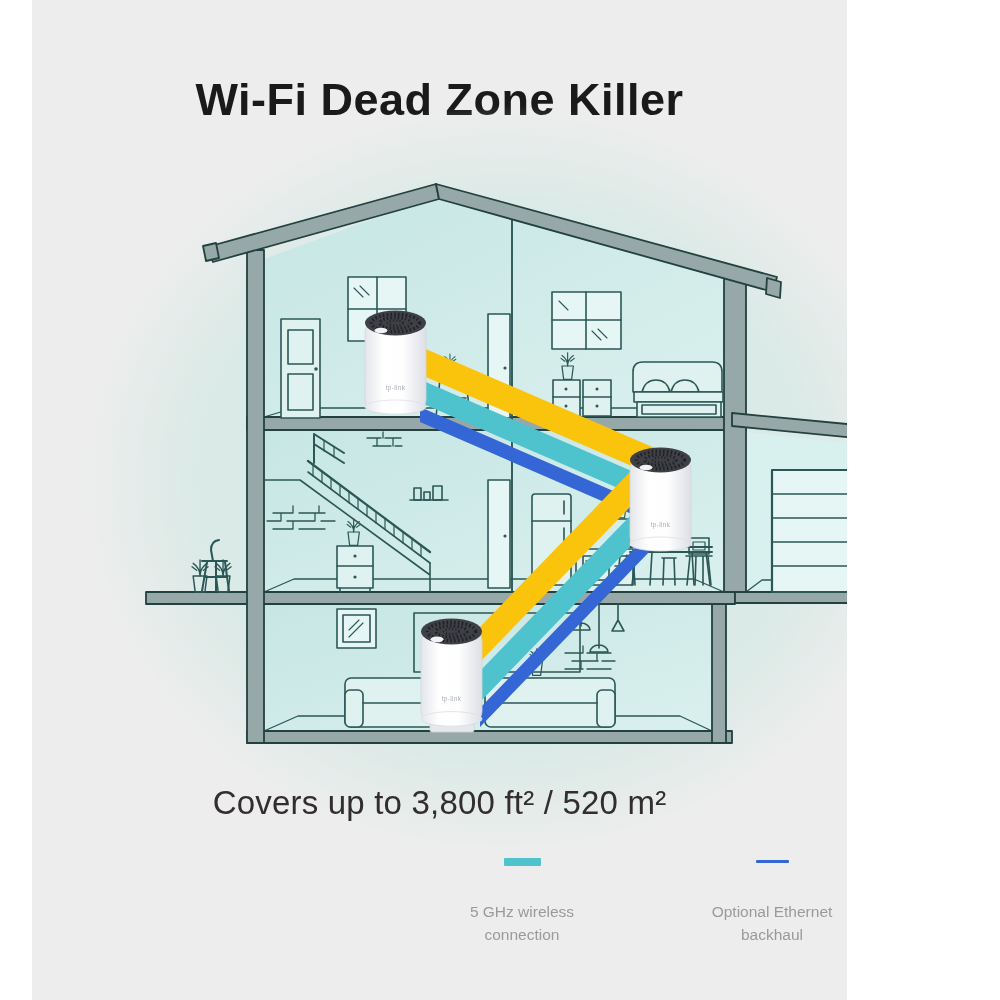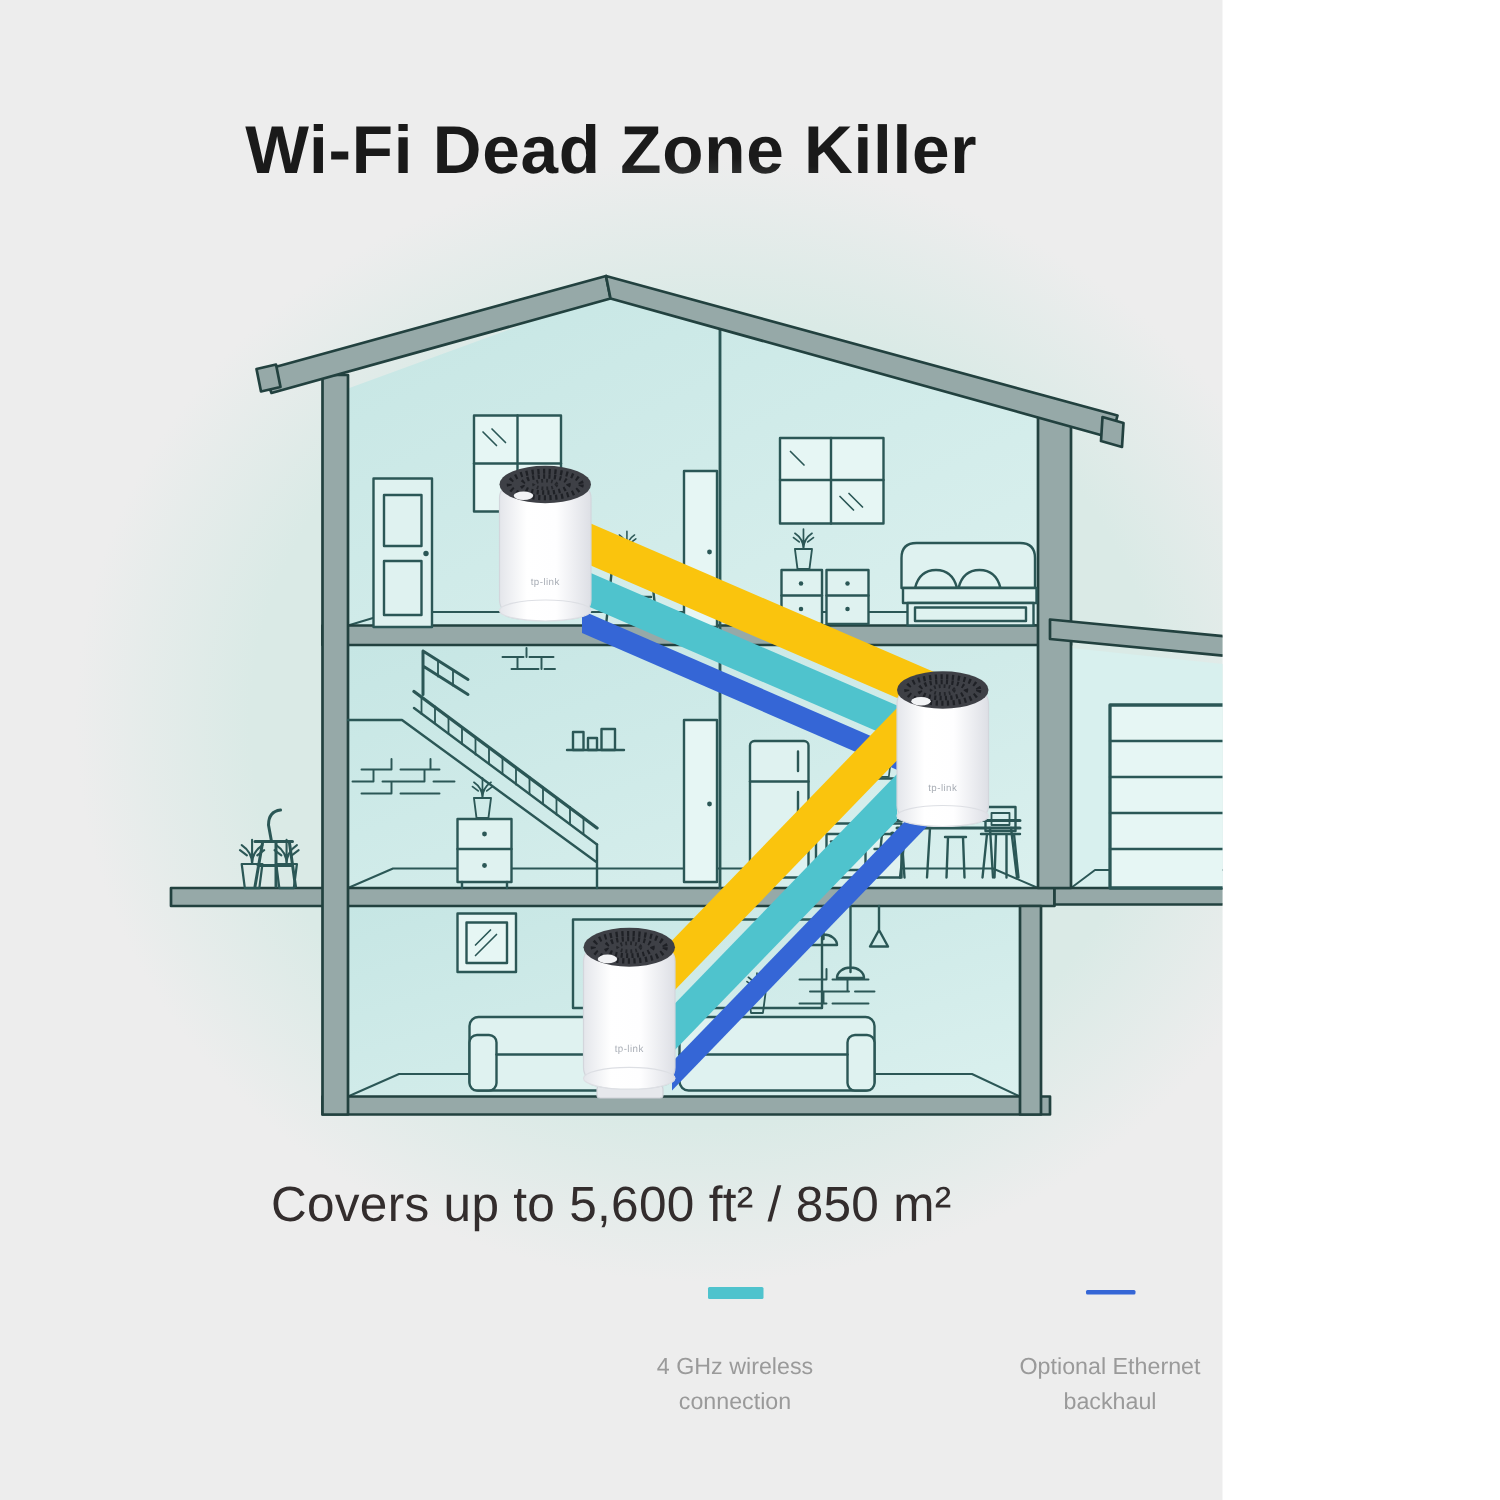--- a/index.html
+++ b/index.html
@@ -1,18 +1,18 @@
 <!DOCTYPE html>
 <html style="--c-background: #EDEDED; --c-blob: #DAEAE6; --c-band-yellow: #FAC40D; --c-band-teal: #4FC3CD; --c-band-blue: #3566D6; --c-house-line: #2B5756; --c-structure-fill: #96A9A8; --c-room-fill: #CDE9E7; --c-title-text: #1A1A1A; --c-coverage-text: #332D2D; --c-legend-text: #9A9A9A; --c-device-cap: #3E4046; --c-device-body: #FFFFFF;"><head>
 <meta charset="utf-8">
 <style>
   html,body{margin:0;padding:0;}
   .stage{position:relative;width:815px;height:1000px;overflow:hidden;
          background:var(--c-background,#EDEDED);
-         font-family:"Liberation Sans",sans-serif;}
+         font-family:"Liberation Sans",sans-serif;margin-left:32px;}
   .title{position:absolute;top:74px;left:0;right:0;text-align:center;
          font-size:45px;font-weight:700;letter-spacing:.5px;
          color:var(--c-title-text,#1A1A1A);}
   .coverage{position:absolute;top:784px;left:0;right:0;text-align:center;
          font-size:33px;font-weight:400;letter-spacing:.2px;
          color:var(--c-coverage-text,#332D2D);}
   .legend-item{position:absolute;top:857px;transform:translateX(-50%);
          text-align:center;width:172px;}
   .li-0{left:197px}.li-1{left:490px}.li-2{left:740px}
   .swatch-row{height:9px;display:flex;align-items:center;justify-content:center;}
@@ -283,27 +283,27 @@
     </g>
     <g>
       <use href="#decoUnit" x="598" y="447"></use>
     </g>
     <g>
       <rect x="398" y="724" width="44" height="8" rx="2" fill="#E6E8EC" stroke="#CFD2D8" stroke-width="0.8"></rect>
       <use href="#decoUnit" transform="translate(389,618) scale(1,1.04)"></use>
     </g>
   </svg>
 
-  <div class="coverage">Covers up to 5,600 ft² / 850 m²</div>
+  <div class="coverage">Covers up to 3,800 ft² / 520 m²</div>
 
   <div class="legend-item li-1">
     <div class="swatch-row">
         <span class="swatch" style="background: rgb(79, 195, 205);"></span>
       </div>
-    <div class="legend-label">4 GHz wireless connection</div>
+    <div class="legend-label">5 GHz wireless connection</div>
   </div>
   <div class="legend-item li-2">
     <div class="swatch-row">
         <span class="swatch thin" style="background: rgb(53, 102, 214);"></span>
       </div>
     <div class="legend-label">Optional Ethernet backhaul</div>
   </div>
 
 </div>
 

